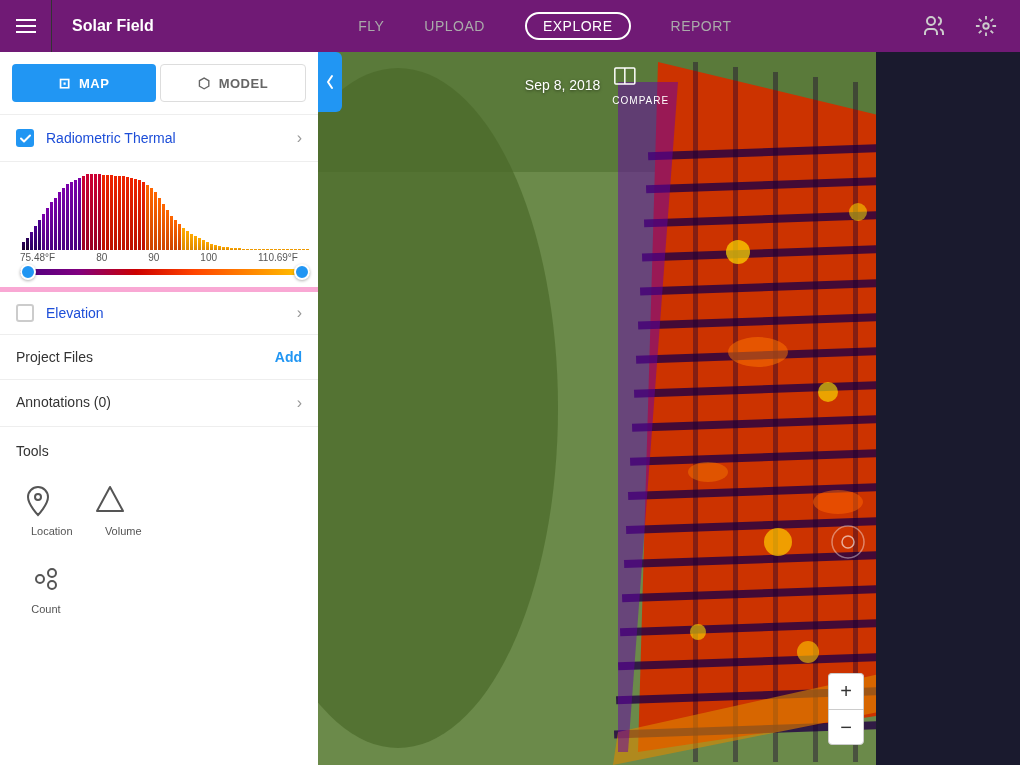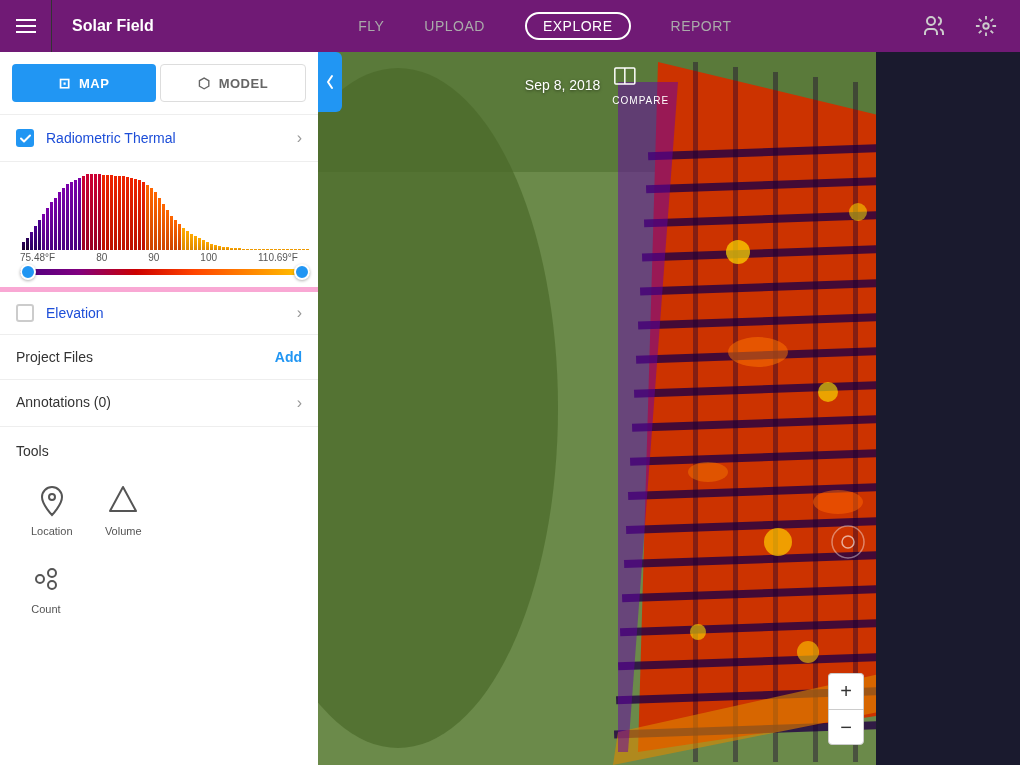--- a/index.html
+++ b/index.html
@@ -126,21 +126,21 @@
       padding: 14px 16px; border-bottom: 1px solid #eee; cursor: pointer;
     }
 
     
     .tools-section { padding: 16px; flex: 1; }
     .tools-title { font-size: 14px; font-weight: 500; color: #333; margin-bottom: 16px; }
     .tools-grid {
       display: grid; grid-template-columns: repeat(4, 1fr); gap: 8px 0; margin-bottom: 8px;
     }
     .tool-item {
-      display: flex; flex-direction: column; align-items: center; gap: 6px;
+      display: flex; flex-direction: column; gap: 6px;
       cursor: pointer; padding: 8px 4px;
     }
     .tool-icon-wrap {
       width: 36px; height: 36px; display: flex; align-items: center; justify-content: center;
     }
     .tool-label { font-size: 11px; color: #555; text-align: center; }
 
     
     .collapse-tab {
       position: absolute; top: 52px; left: 318px; width: 24px; height: 60px;

